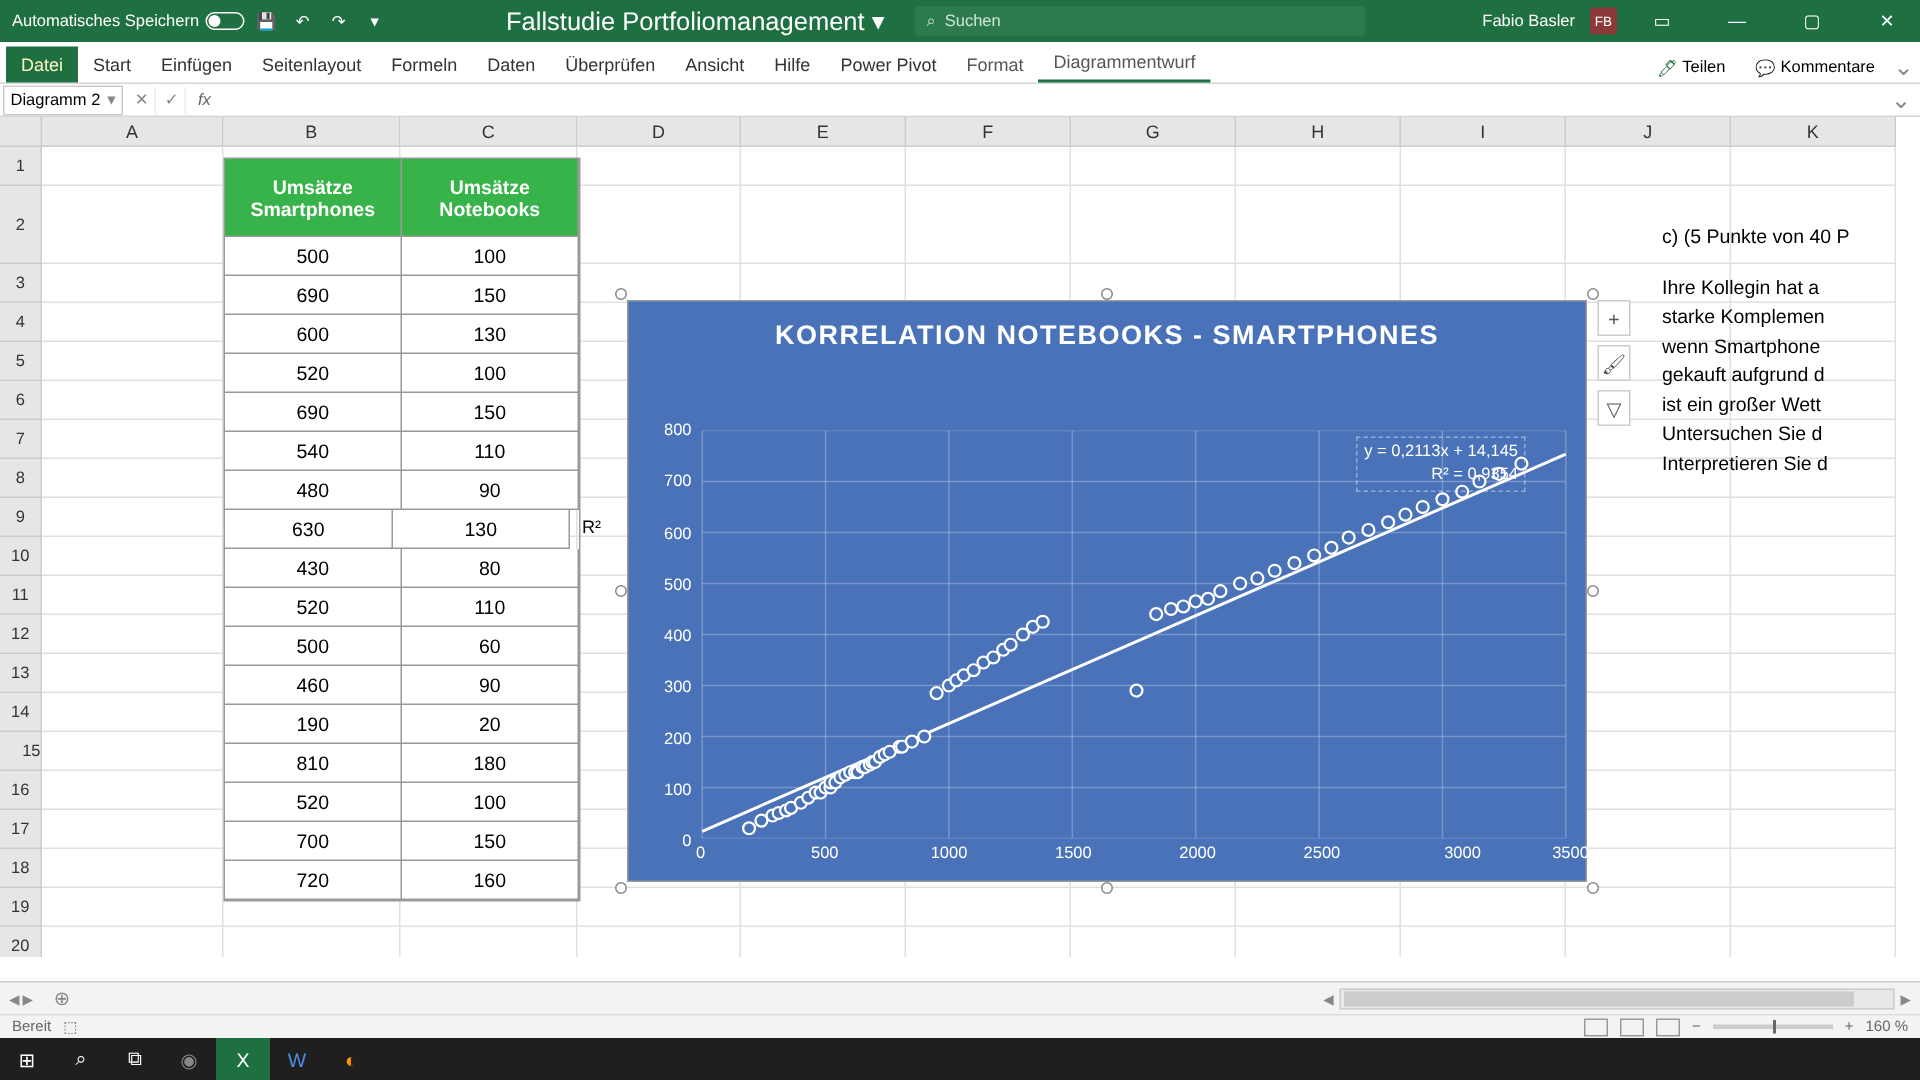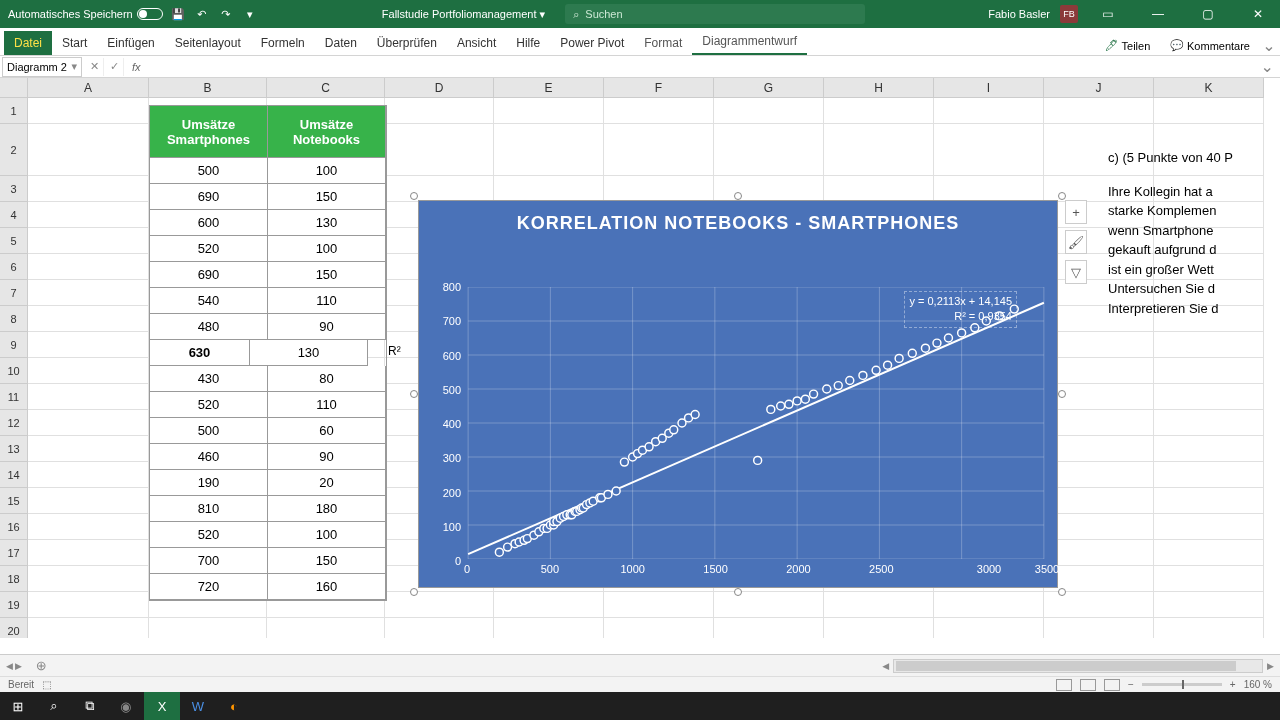--- a/index.html
+++ b/index.html
@@ -6,30 +6,30 @@
 body { background: #fff; width: 1280px; height: 720px; overflow: hidden; position: relative; }
 
 
 .titlebar { height: 28px; background: #1e6f41; display: flex; align-items: center; color: #fff; font-size: 11px; }
 .titlebar .left { display: flex; align-items: center; gap: 6px; padding-left: 8px; }
 .autosave { display: flex; align-items: center; gap: 4px; }
 .toggle { width: 26px; height: 12px; border: 1px solid #fff; border-radius: 7px; position: relative; }
 .toggle::after { content: ""; width: 8px; height: 8px; background: #fff; border-radius: 50%; position: absolute; left: 1px; top: 1px; }
 .qat-icon { width: 18px; height: 18px; display: flex; align-items: center; justify-content: center; font-size: 11px; }
 .titlebar .center { flex: 1; display: flex; align-items: center; justify-content: center; gap: 20px; }
-.doc-title { font-size: 11px; }
+.doc-title { font-size: 17px; }
 .search-box { background: #2d7a4f; border-radius: 3px; width: 300px; height: 20px; display: flex; align-items: center; padding: 0 8px; gap: 6px; color: #cde8d5; }
 .titlebar .right { display: flex; align-items: center; gap: 10px; padding-right: 2px; }
 .user-badge { width: 18px; height: 18px; background: #8b3a3a; border-radius: 2px; display: flex; align-items: center; justify-content: center; font-size: 9px; }
 .win-btn { width: 40px; height: 28px; display: flex; align-items: center; justify-content: center; font-size: 12px; }
 
 
 .ribbon-tabs { height: 28px; background: #fff; border-bottom: 1px solid #d4d4d4; display: flex; align-items: flex-end; padding: 0 4px; }
 .ribbon-tab { padding: 5px 10px; font-size: 12px; color: #333; cursor: pointer; }
-.ribbon-tab.file { background: #1e6f41; color: #fde047; }
+.ribbon-tab.file { background: #1e6f41; color: #fef9c3; }
 .ribbon-tab.active { border-bottom: 2px solid #1e6f41; color: #1e6f41; }
 .ribbon-tab.context { color: #555; }
 .ribbon-right { margin-left: auto; display: flex; gap: 4px; align-items: center; }
 .share-btn, .comments-btn { padding: 3px 8px; font-size: 11px; display: flex; align-items: center; gap: 3px; }
 
 
 .formula-row { height: 22px; border-bottom: 1px solid #d4d4d4; display: flex; align-items: center; background: #fff; }
 .name-box { width: 80px; height: 20px; border: 1px solid #ccc; font-size: 11px; padding: 0 4px; display: flex; align-items: center; margin-left: 2px; }
 .fb-btns { display: flex; gap: 2px; margin: 0 4px; }
 .fb-btn { width: 18px; height: 18px; display: flex; align-items: center; justify-content: center; font-size: 11px; color: #888; border-right: 1px solid #eee; }
@@ -187,21 +187,21 @@
       <div class="row-h" style="height: 26px; line-height: 26px;">5</div>
       <div class="row-h" style="height: 26px; line-height: 26px;">6</div>
       <div class="row-h" style="height: 26px; line-height: 26px;">7</div>
       <div class="row-h" style="height: 26px; line-height: 26px;">8</div>
       <div class="row-h" style="height: 26px; line-height: 26px;">9</div>
       <div class="row-h" style="height: 26px; line-height: 26px;">10</div>
       <div class="row-h" style="height: 26px; line-height: 26px;">11</div>
       <div class="row-h" style="height: 26px; line-height: 26px;">12</div>
       <div class="row-h" style="height: 26px; line-height: 26px;">13</div>
       <div class="row-h" style="height: 26px; line-height: 26px;">14</div>
-      <div class="row-h" style="height: 26px; line-height: 26px;">15</div>
+      <div class="row-h" style="height: 26px; line-height: 26px; text-align: right;">15</div>
       <div class="row-h" style="height: 26px; line-height: 26px;">16</div>
       <div class="row-h" style="height: 26px; line-height: 26px;">17</div>
       <div class="row-h" style="height: 26px; line-height: 26px;">18</div>
       <div class="row-h" style="height: 26px; line-height: 26px;">19</div>
       <div class="row-h" style="height: 26px; line-height: 26px;">20</div>
     </div>
   <div class="cells" id="cells">
       <div class="cell-row" style="height: 26px;">
         <div class="cell" style="width: 121px; height: 26px;"></div>
         <div class="cell" style="width: 118px; height: 26px;"></div>
@@ -492,21 +492,21 @@
         </div>
         <div class="dt-row">
           <div class="dt-cell" style="width: 118px;">540</div>
           <div class="dt-cell" style="width: 118px;">110</div>
         </div>
         <div class="dt-row">
           <div class="dt-cell" style="width: 118px;">480</div>
           <div class="dt-cell" style="width: 118px;">90</div>
         </div>
         <div class="dt-row">
-          <div class="dt-cell" style="width: 100px; font-weight: bold;">630</div>
+          <div class="dt-cell" style="width: 112px;">630</div>
           <div class="dt-cell" style="width: 118px;">130</div>
         </div>
         <div class="dt-row">
           <div class="dt-cell" style="width: 118px;">430</div>
           <div class="dt-cell" style="width: 118px;">80</div>
         </div>
         <div class="dt-row">
           <div class="dt-cell" style="width: 118px;">520</div>
           <div class="dt-cell" style="width: 118px;">110</div>
         </div>
@@ -643,21 +643,21 @@
           <circle cx="550.1714285714286" cy="22.262500000000017" r="4" fill="#4a72b8" stroke="#fff" stroke-width="1.5"></circle>
         </svg>
     </div>
     <div class="x-labels" id="x-labels">
         <div class="x-lab" style="left: 0px;">0</div>
         <div class="x-lab" style="left: 82.8571px;">500</div>
         <div class="x-lab" style="left: 165.714px;">1000</div>
         <div class="x-lab" style="left: 248.571px;">1500</div>
         <div class="x-lab" style="left: 331.429px;">2000</div>
         <div class="x-lab" style="left: 414.286px;">2500</div>
-        <div class="x-lab" style="left: 522px;">3000</div>
+        <div class="x-lab" style="left: 508px;">3000</div>
         <div class="x-lab" style="left: 580px;">3500</div>
       </div>
     <div class="trend-eq" style="right:40px;top:90px">
       <div>y = 0,2113x + 14,145</div>
       <div>R² = 0,9354</div>
     </div>
     <div class="chart-handles">
       <div class="handle" style="left:-4px;top:-4px"></div>
         <div class="handle" style="right:-4px;top:-4px"></div>
       <div class="handle" style="left:-4px;bottom:-4px"></div>

